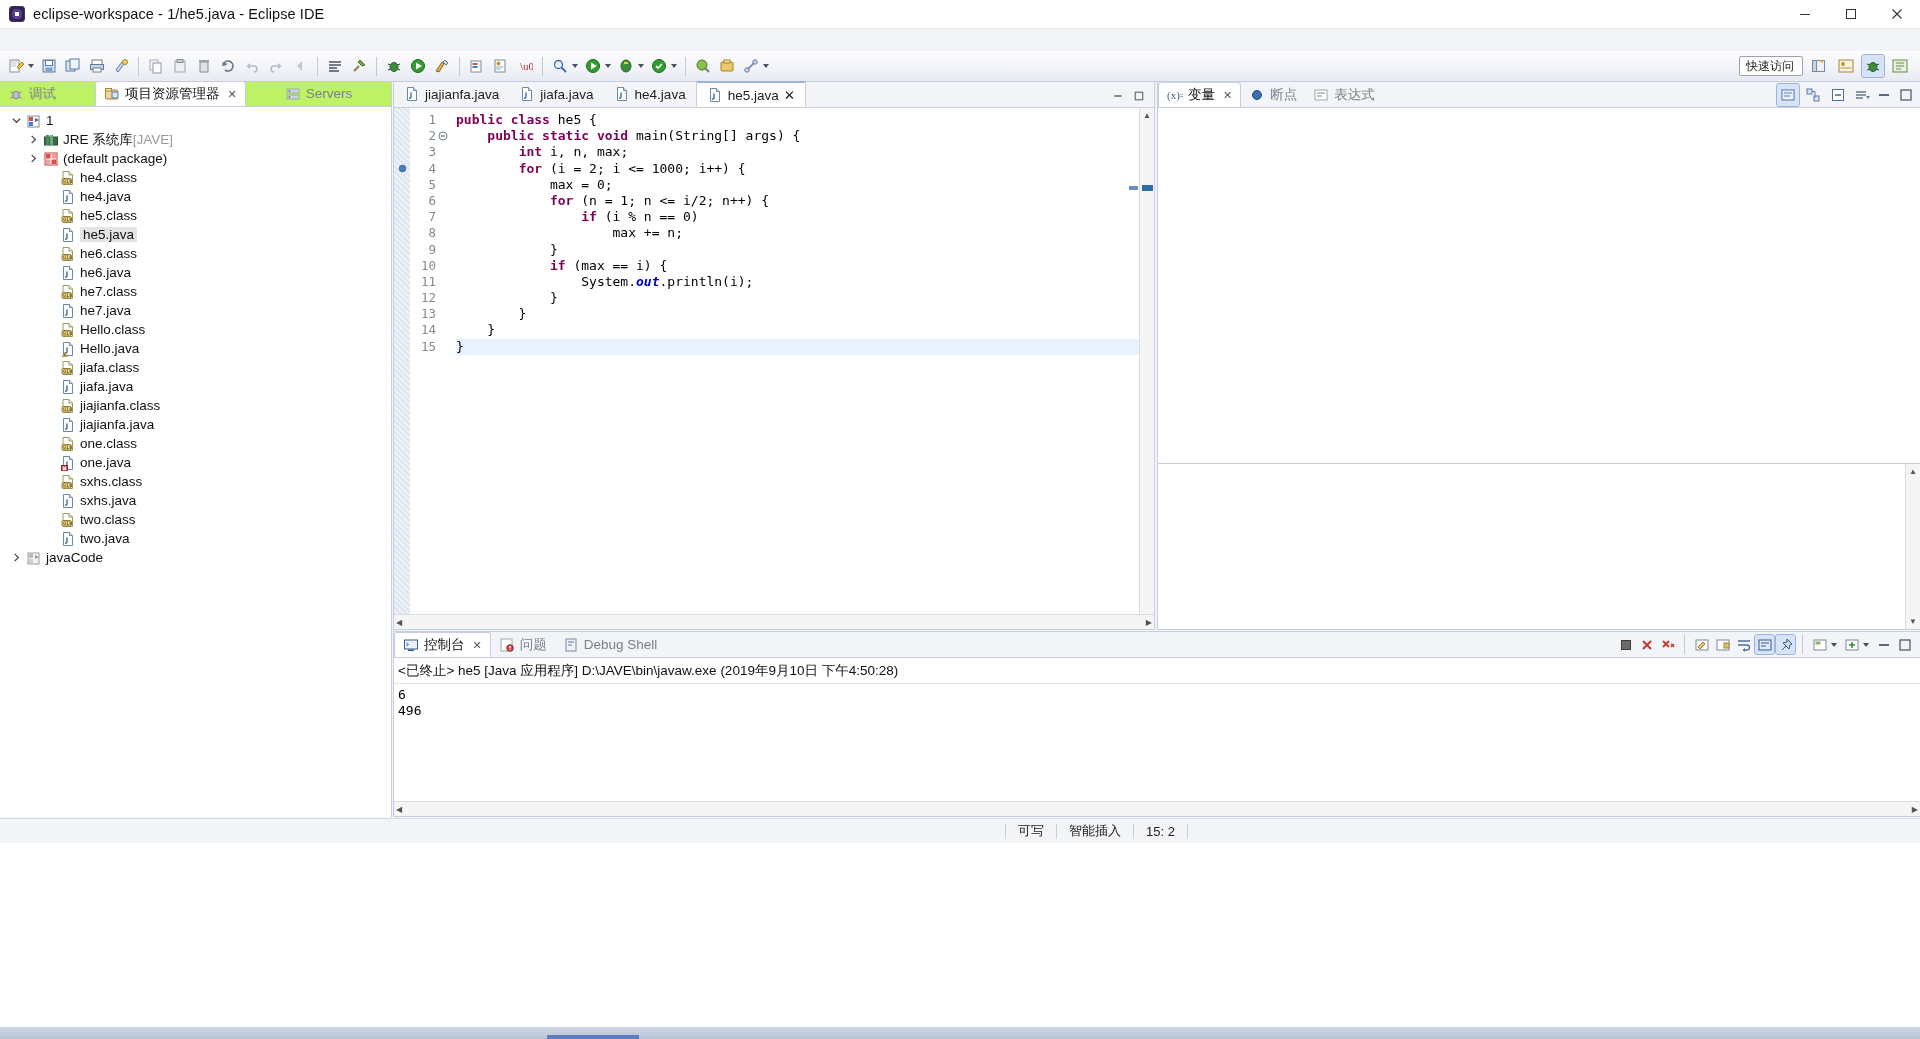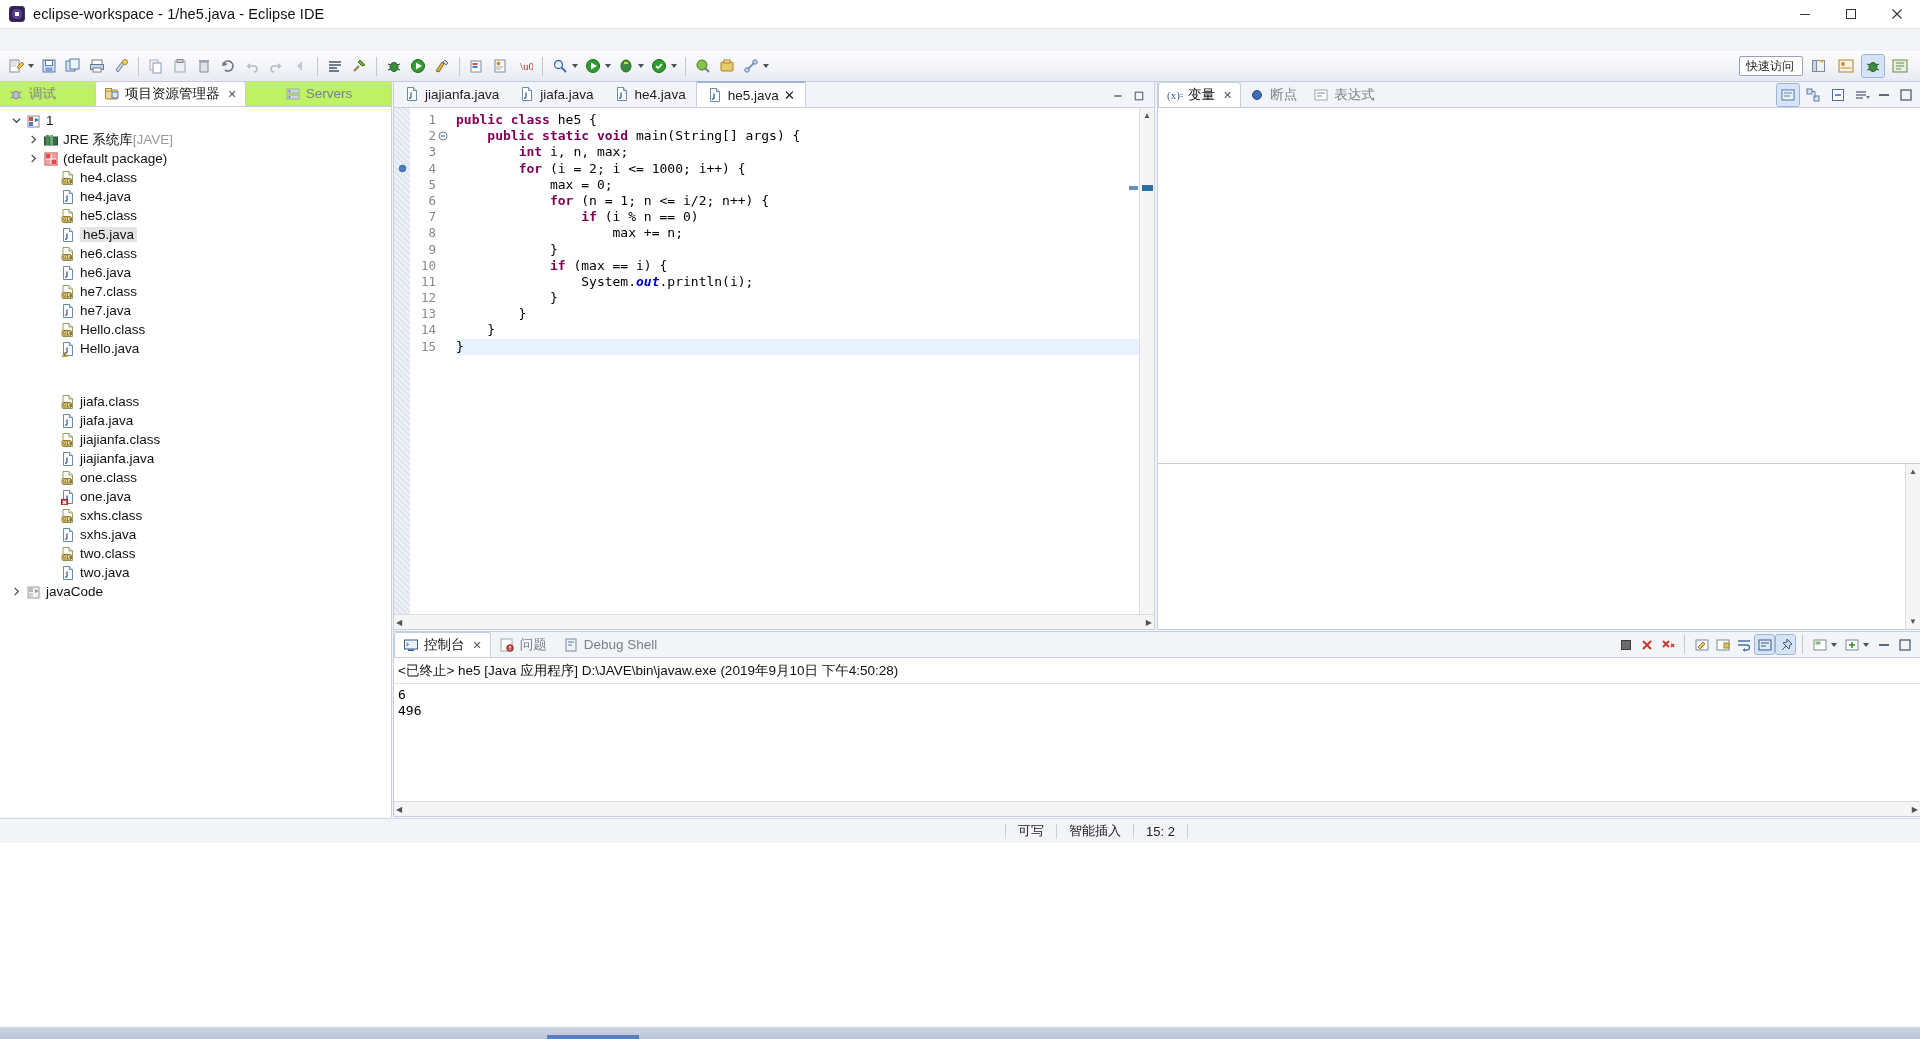--- a/index.html
+++ b/index.html
@@ -682,21 +682,21 @@
             <svg class="ticon" viewBox="0 0 16 16">
               <path d="M3.5 1.5h6l3 3v10h-9z" fill="#fff" stroke="#6a8aa8"></path>
               <path d="M9.5 1.5V4.5h3" fill="#dbe7f2" stroke="#6a8aa8"></path>
               <path d="M7 6.5v4.2c0 1.1-.9 1.6-2 1.3" fill="none" stroke="#2f5f9a" stroke-width="1.3"></path>
               <path d="M2 16l2.6-4.6L7.2 16z" fill="#f2c242" stroke="#9a7a1c" stroke-width=".7"></path>
               <rect x="4.3" y="13" width="0.8" height="1.8" fill="#3a2a00"></rect>
             </svg>
           </span>
           <span class="tlabel">Hello.java</span>
         </div>
-        <div class="trow" style="padding-left: 42px; margin-top: 34px;">
+        <div class="trow" style="padding-left: 42px;">
           <span class="twist"></span>
           <span style="width: 16px; height: 16px; flex: 0 0 auto; display: block; margin-left: 2px;">
             <svg class="ticon" viewBox="0 0 16 16">
               <path d="M3 1.5h6l3.5 3.5v9.5H3z" fill="#fff" stroke="#8fa05c"></path>
               <path d="M9 1.5V5h3.5" fill="#e8eed6" stroke="#8fa05c"></path>
               <rect x="2" y="8.5" width="9" height="5.5" rx="1" fill="#f2d98a" stroke="#9a7a2c"></rect>
               <text x="3" y="13" font-size="5.2" fill="#3a3a20" font-family="DejaVu Sans Mono, monospace">010</text>
             </svg>
           </span>
           <span class="tlabel">jiafa.class</span>

